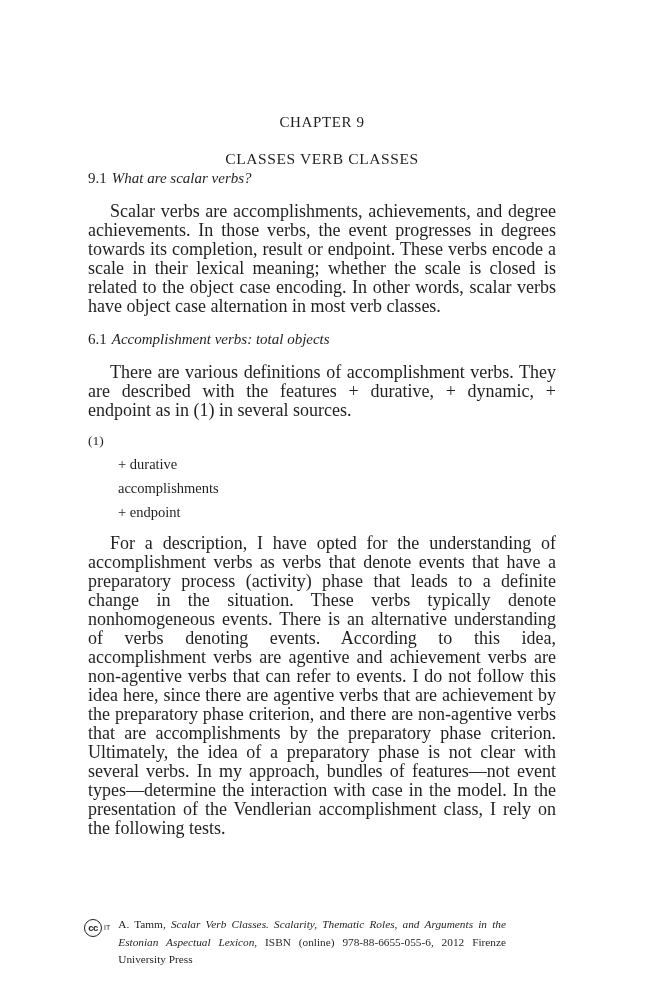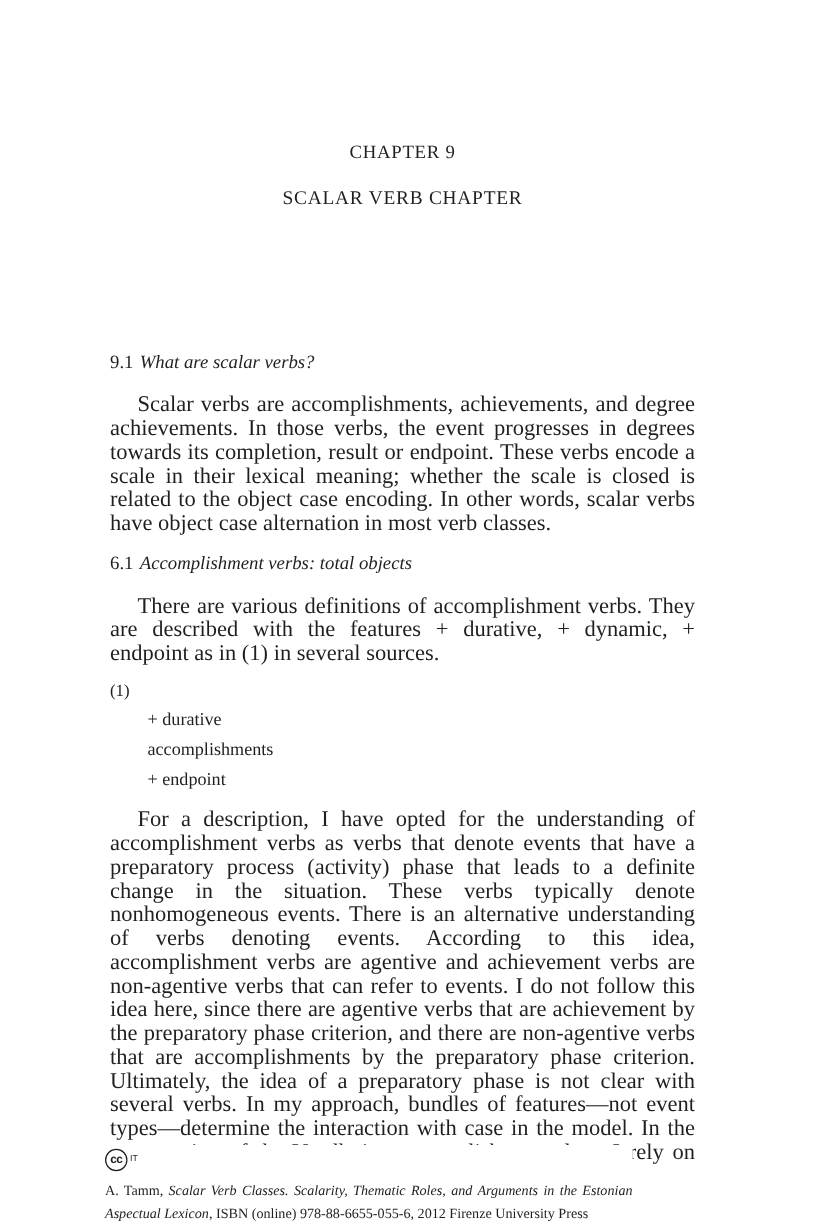--- a/index.html
+++ b/index.html
@@ -22,21 +22,21 @@
     line-height: 19px;
   }
   .chapter-title {
     text-align: center;
     font-size: 15.5px;
     letter-spacing: 0.6px;
     line-height: 20px;
     margin-top: 17px;
   }
   .section-heading { font-size: 15px; line-height: 19px; }
-  .sh-first { margin-top: 112px; }
+  .sh-first { }
   .sh-next  { margin-top: 14px; }
   .section-num { margin-right: 5px; }
   .it { font-style: italic; }
   .body-para {
     margin: 14px 0 0 0;
     text-align: justify;
     text-indent: 22px;
     font-size: 18px;
     line-height: 19px;
   }
@@ -55,21 +55,20 @@
     position: absolute;
     left: 84px;
     right: 80px;
     top: 916px;
     display: flex;
     align-items: flex-start;
     gap: 8px;
     background: #ffffff;
     font-size: 11.3px;
     line-height: 17.5px;
-    flex-direction: column;
   }
   .cc-badge {
     display: inline-flex;
     align-items: center;
     margin-top: 3px;
     flex: 0 0 auto;
   }
   .cc-circle {
     display: inline-flex;
     align-items: center;
@@ -91,21 +90,21 @@
     color: #222222;
   }
   .footer-text { text-align: justify; }
 </style>
 </head>
 <body>
 
 <div class="page">
 
   <div class="chapter-label">CHAPTER 9</div>
-  <div class="chapter-title">SCALAR VERB CHAPTER</div>
+  <div class="chapter-title">CLASSES VERB CLASSES</div>
 
   <div class="section-heading sh-first">
     <span class="section-num">9.1</span><span class="it">What are scalar verbs?</span>
   </div>
 
   <p class="body-para">Scalar verbs are accomplishments, achievements, and degree achievements. In those verbs, the event progresses in degrees towards its completion, result or endpoint. These verbs encode a scale in their lexical meaning; whether the scale is closed is related to the object case encoding. In other words, scalar verbs have object case alternation in most verb classes.</p>
 
   <div class="section-heading sh-next">
     <span class="section-num">6.1</span><span class="it">Accomplishment verbs: total objects</span>
   </div>

